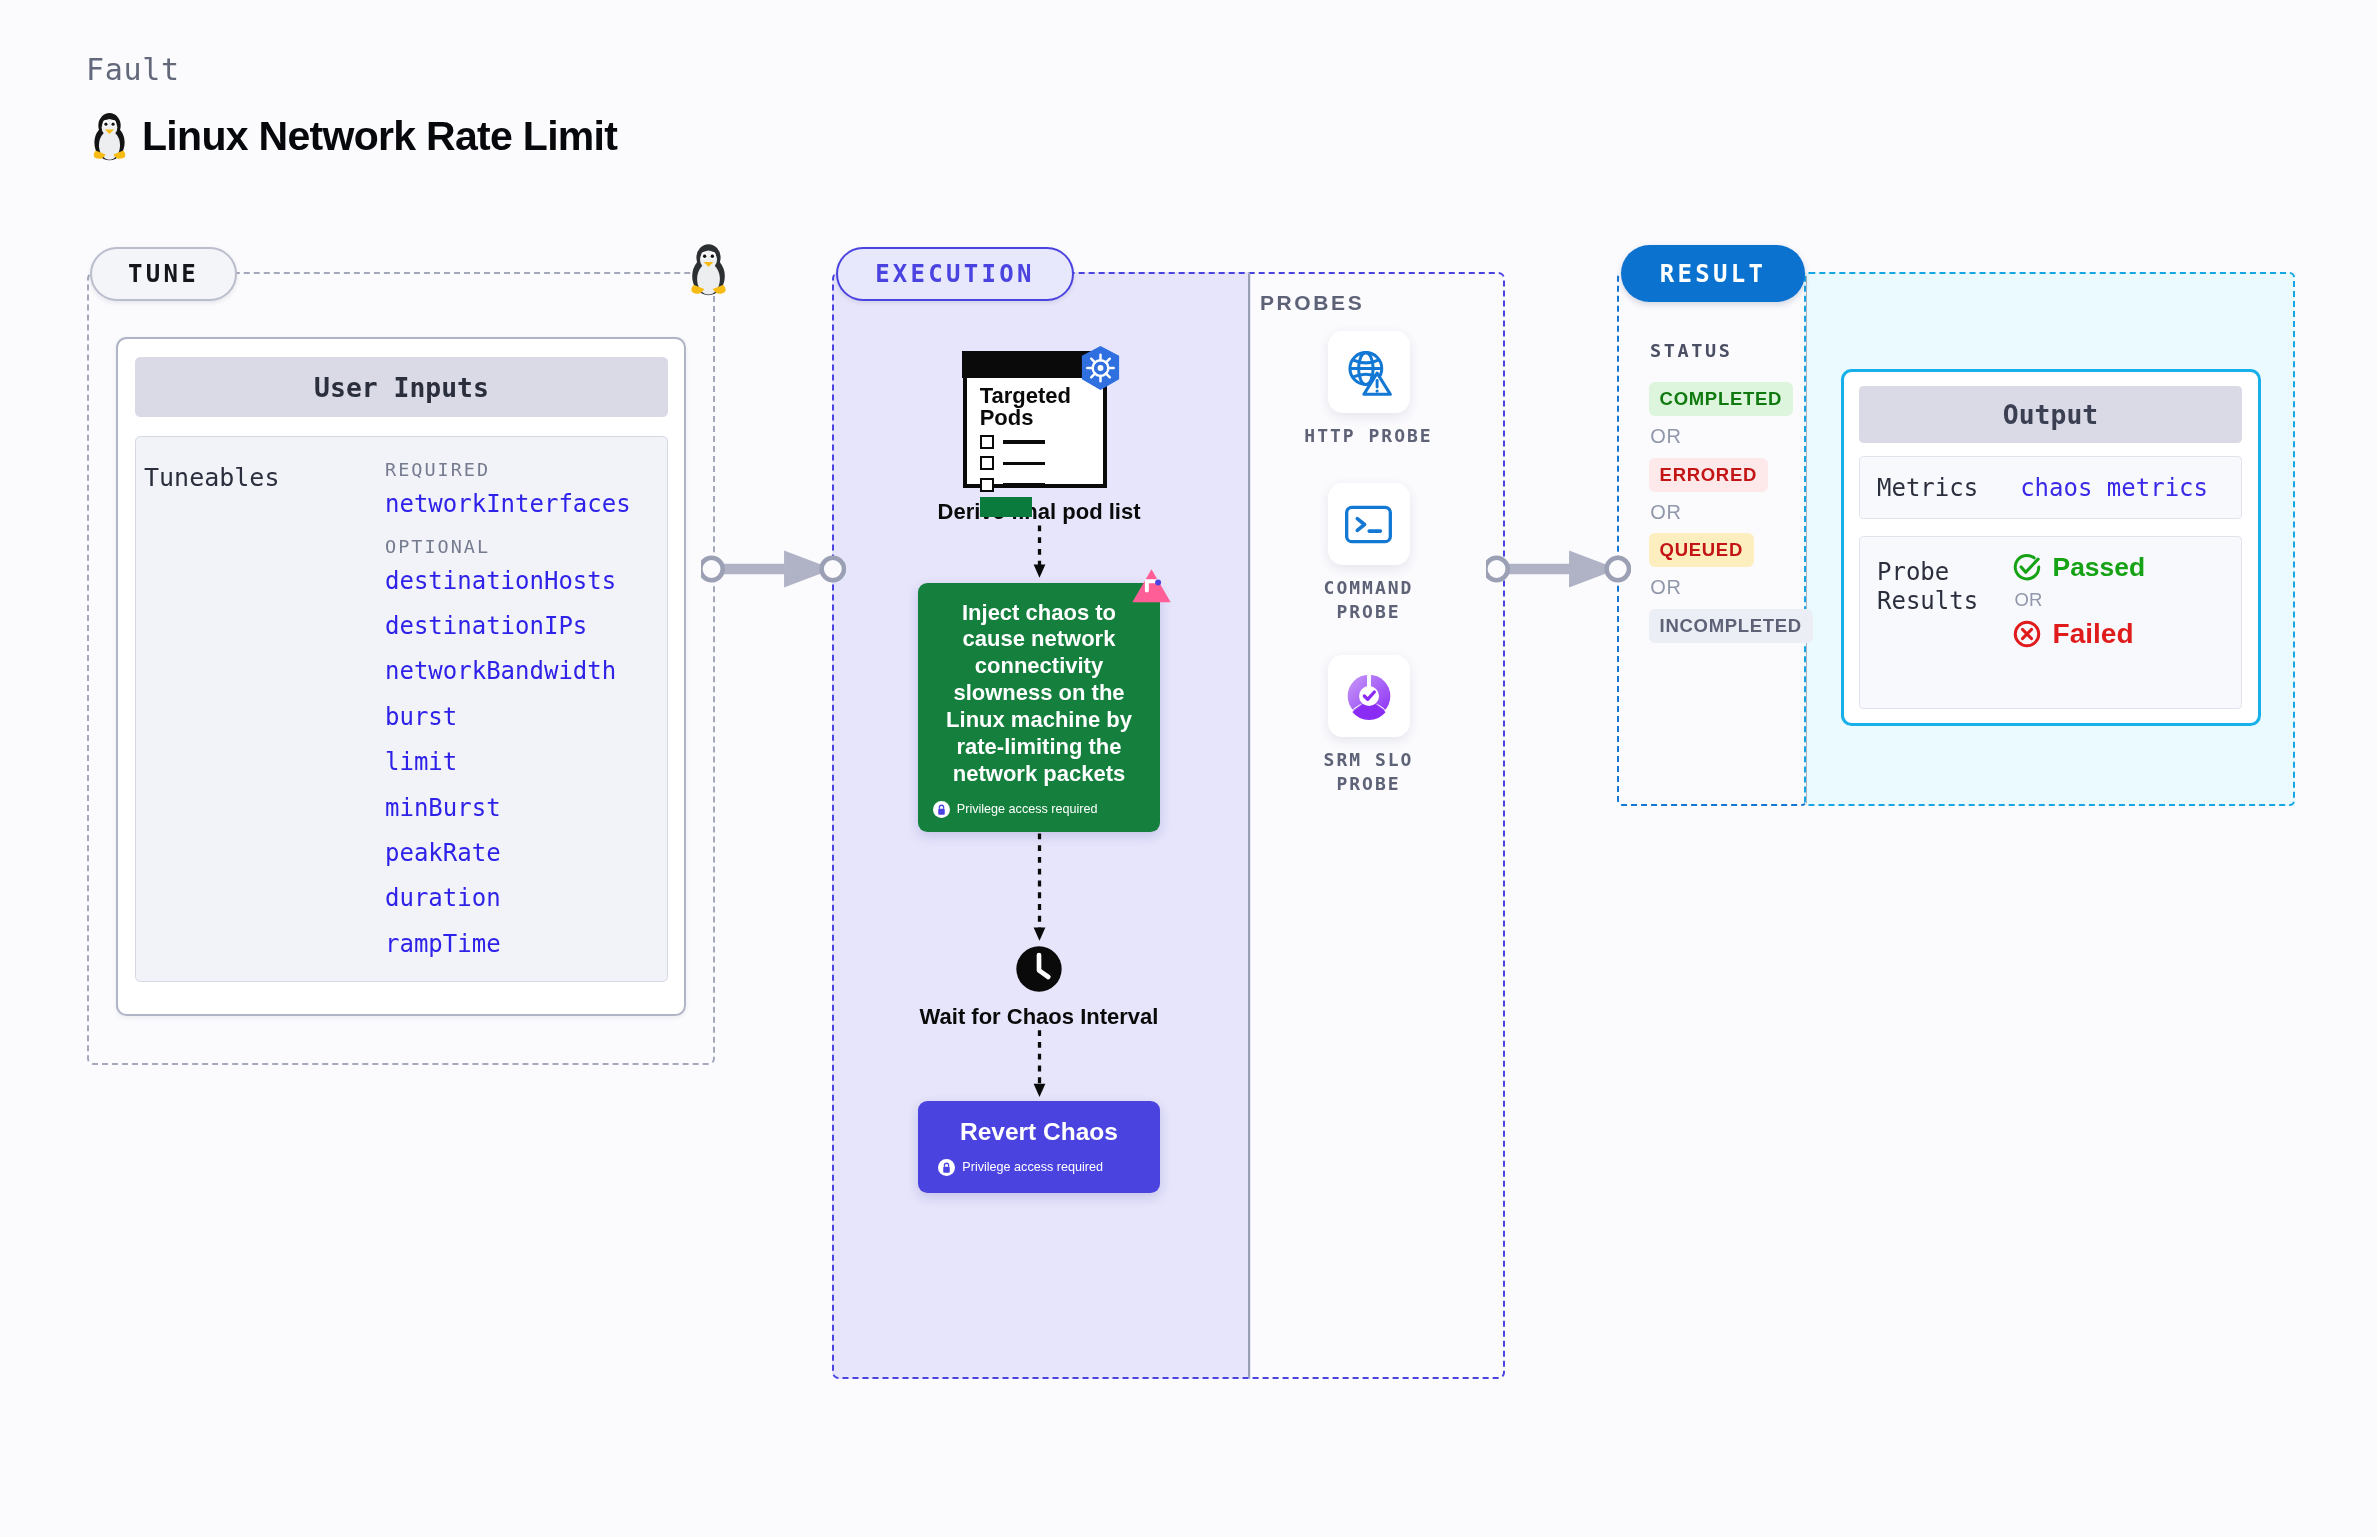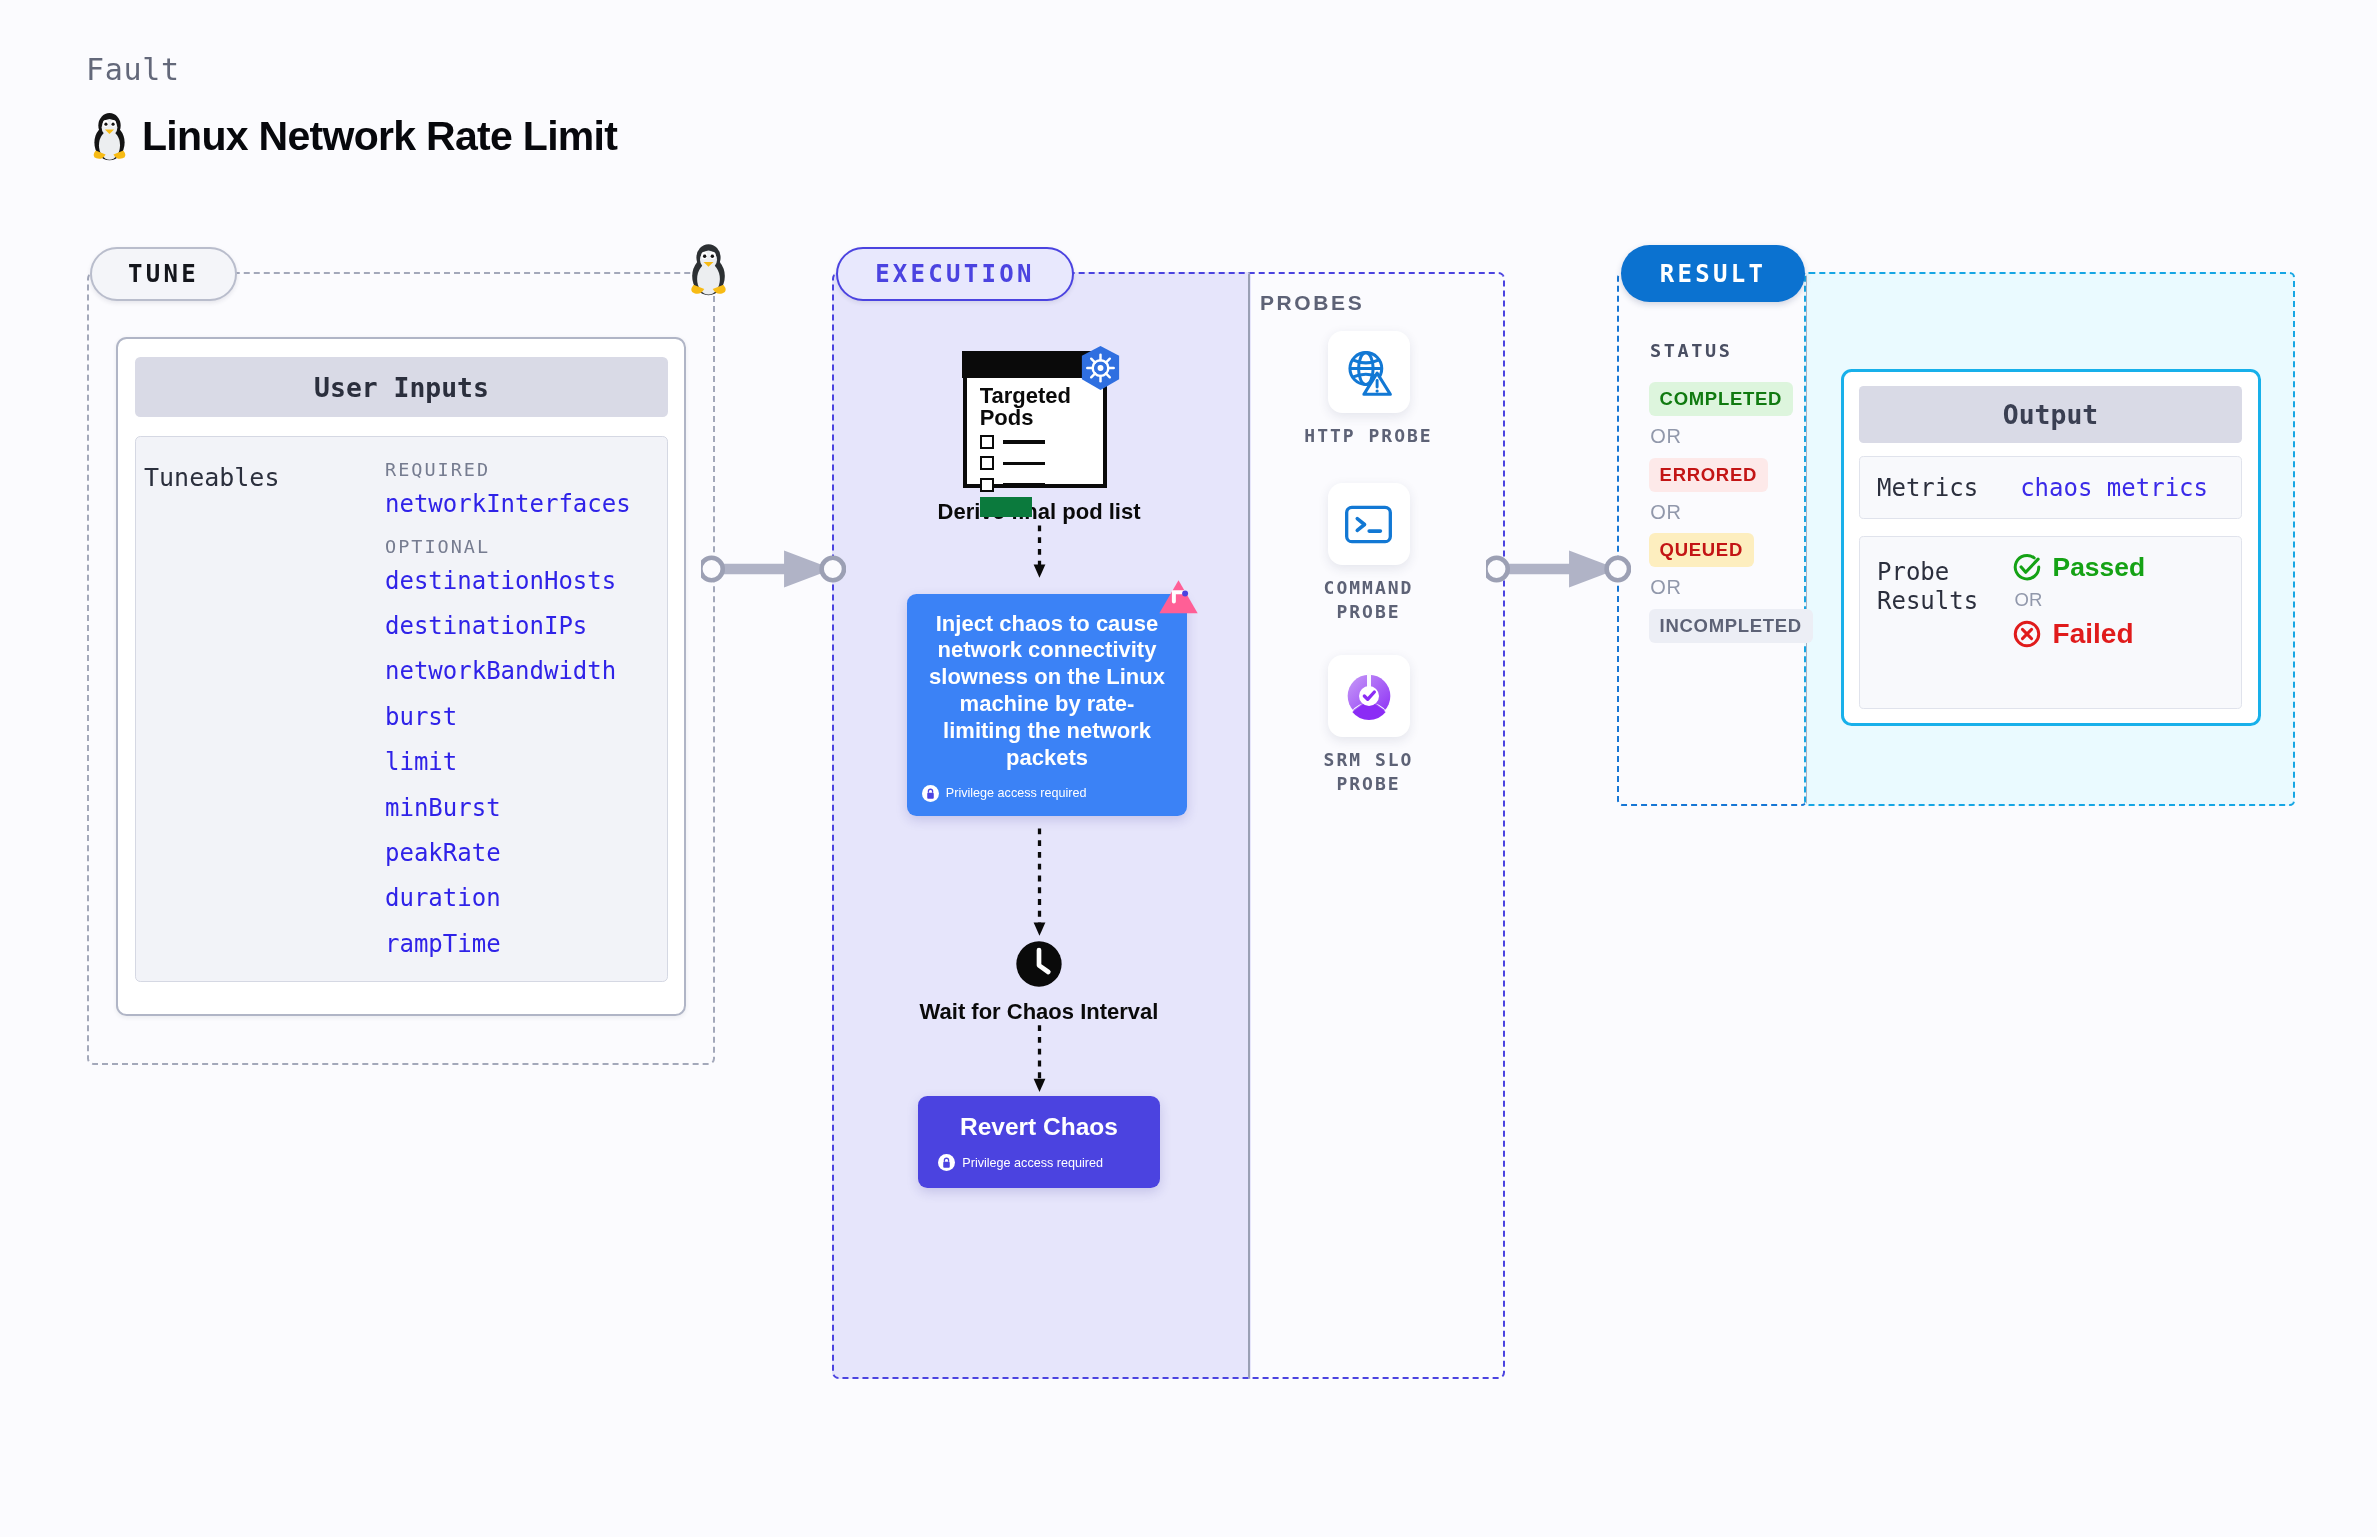--- a/index.html
+++ b/index.html
@@ -134,22 +134,22 @@
   .k8s-badge { position: absolute; right: -9.3px; top: 0px; width: 49px; height: 49px; }
   .node-caption {
     text-align: center; font-size: 22px; font-weight: 700; color: #0a0a0a;
     margin-top: 12px; line-height: 1.12;
   }
 
   .vconn { position: relative; width: 100%; display: flex; justify-content: center; }
   .vconn svg { display: block; }
 
   .chaos-box {
-    position: relative; width: 280px; margin: 12px auto;
-    background: #3b82f6; border-radius: 9.3px; padding: 17px 14.5px 14.5px;
+    position: relative; width: 242px; margin: 1px auto;
+    background: #15803d; border-radius: 9.3px; padding: 17px 14.5px 14.5px;
     box-shadow: 0 4px 12px rgba(45,40,150,.18);
   }
   .chaos-text {
     color: #ffffff; font-size: 22px; font-weight: 700; text-align: center;
     line-height: 1.22; font-family: "Liberation Sans", sans-serif;
   }
   .priv-row {
     display: flex; align-items: center; gap: 7.3px; margin-top: 13.2px;
   }
   .priv-text { color: #ffffff; font-size: 12.6px; font-weight: 400; }

